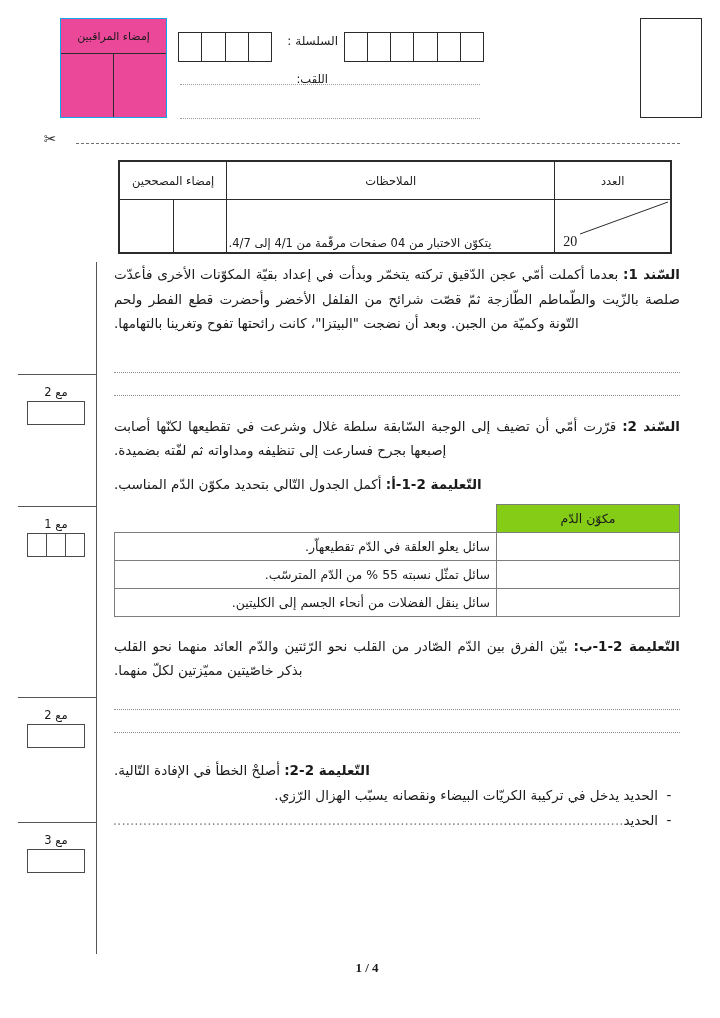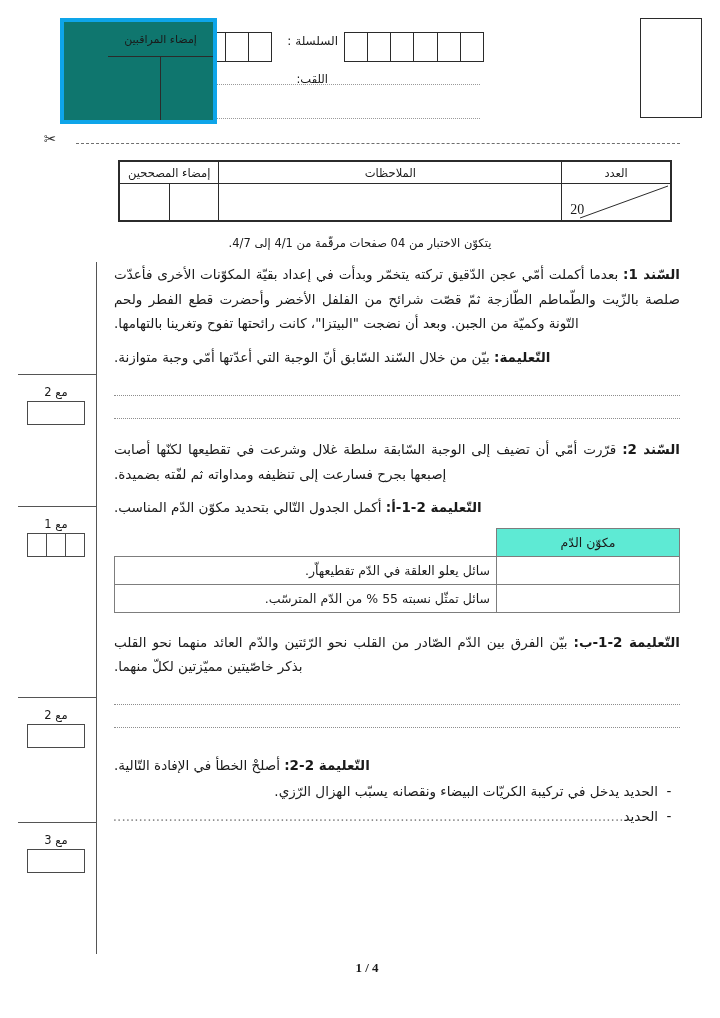--- a/index.html
+++ b/index.html
@@ -109,23 +109,22 @@
     border-bottom: 1px dotted #9a9a9a;
     height: 0;
   }
 
   .supervisors-box {
     position: absolute;
     top: 4px;
     left: 60px;
     width: 105px;
     height: 98px;
-    border: 4px solid #0ea5e9;
-    background: #0f766e;
-    padding-left: 44px;
+    border: 1px solid #0ea5e9;
+    background: #ec4899;
   }
   .supervisors-box .sb-head {
     height: 34px;
     border-bottom: 1px solid #2b2b2b;
     display: flex;
     align-items: center;
     justify-content: center;
     font-size: 11px;
     white-space: nowrap;
   }
@@ -177,21 +176,21 @@
   .marks-table table {
     width: 100%;
     border-collapse: collapse;
     table-layout: fixed;
   }
   .marks-table th, .marks-table td {
     border: 1px solid #2b2b2b;
     font-weight: normal;
     font-size: 11.5px;
     text-align: center;
-    padding: 0;
+    padding: 8px;
   }
   .marks-table th { height: 21px; }
   .marks-table td { height: 36px; }
   .col-score { width: 92px; }
   .col-notes { width: 292px; }
   .col-sign-a { width: 84px; }
   .col-sign-b { width: 84px; }
 
   .score-cell {
     position: relative;
@@ -296,21 +295,21 @@
     font-weight: normal;
     padding: 3px 6px;
     height: 21px;
     vertical-align: middle;
   }
   .blood-table thead th.hdr-desc {
     border: none;
     background: transparent;
   }
   .blood-table thead th.hdr-comp {
-    background: #5eead4;
+    background: #84cc16;
     width: 170px;
     text-align: center;
     font-size: 12.5px;
   }
   .blood-table td.desc {
     text-align: right;
   }
   .blood-table td.comp {
     width: 170px;
   }
@@ -500,21 +499,20 @@
     </div>
     <div class="chip-sep" style="top:560px;"></div>
 
     <div class="content">
 
 
       <p class="para"><span class="bold">السّند 1:</span> <span>بعدما أكملت أمّي عجن الدّقيق تركته يتخمّر وبدأت في إعداد بقيّة المكوّنات الأخرى فأعدّت صلصة بالزّيت والطّماطم الطّازجة ثمّ قصّت شرائح من الفلفل الأخضر وأحضرت قطع الفطر ولحم التّونة وكميّة من الجبن. وبعد أن نضجت "البيتزا"، كانت رائحتها تفوح وتغرينا بالتهامها.</span></p>
 
       <div class="gap-sm"></div>
 
-      <p class="instruction"><span class="bold">التّعليمة:</span> <span>بيّن من خلال السّند السّابق أنّ الوجبة التي أعدّتها أمّي وجبة متوازنة.</span></p>
 
       <div class="answer-lines">
         <div class="answer-line"></div>
         <div class="answer-line"></div>
       </div>
 
       <div class="gap-md"></div>
 
       <p class="para"><span class="bold">السّند 2:</span> <span>قرّرت أمّي أن تضيف إلى الوجبة السّابقة سلطة غلال وشرعت في تقطيعها لكنّها أصابت إصبعها بجرح فسارعت إلى تنظيفه ومداواته ثم لفّته بضميدة.</span></p>
 
@@ -531,20 +529,24 @@
         </thead>
         <tbody>
           <tr>
             <td class="comp"></td>
             <td class="desc">سائل يعلو العلقة في الدّم تقطيعهاّر.</td>
           </tr>
           <tr>
             <td class="comp"></td>
             <td class="desc">سائل تمثّل نسبته 55 % من الدّم المترسّب.</td>
           </tr>
+          <tr>
+            <td class="comp"></td>
+            <td class="desc">سائل ينقل الفضلات من أنحاء الجسم إلى الكليتين.</td>
+          </tr>
         </tbody>
       </table>
 
       <div class="gap-md"></div>
 
       <p class="instruction"><span class="bold">التّعليمة 2-1-ب:</span> <span>بيّن الفرق بين الدّم الصّادر من القلب نحو الرّئتين والدّم العائد منهما نحو القلب بذكر خاصّيتين مميّزتين لكلّ منهما.</span></p>
 
       <div class="answer-lines">
         <div class="answer-line"></div>
         <div class="answer-line"></div>

